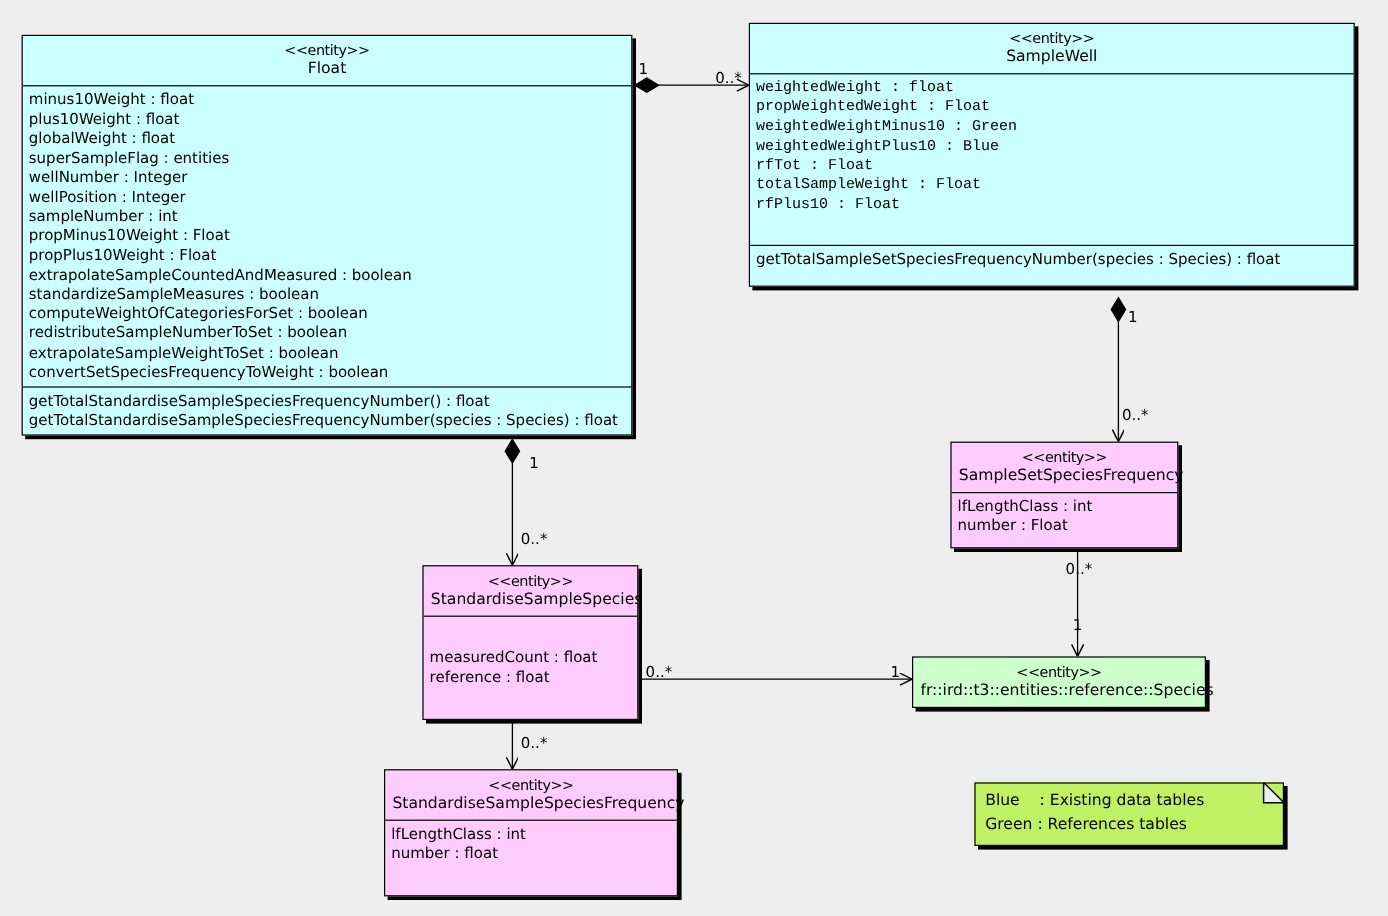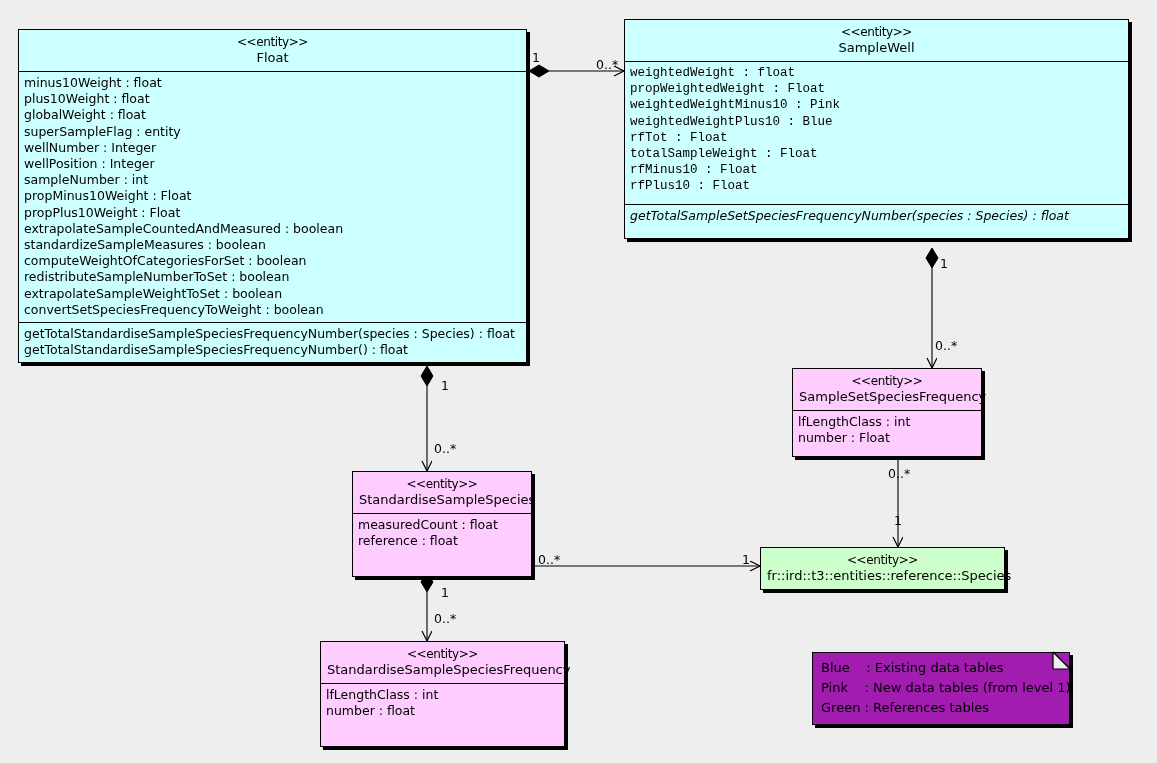--- a/index.html
+++ b/index.html
@@ -70,21 +70,21 @@
     position: absolute;
     font-size: 12.5px;
     color: #000;
     white-space: nowrap;
   }
 
   
   .uml-note {
     position: absolute;
     box-sizing: border-box;
-    background: #a21caf;
+    background: #bef264;
     border: 1px solid #000;
     box-shadow: 3px 3px 0 0 #000;
     font-size: 13px;
     line-height: 20px;
   }
   .uml-note .note-body {
     padding: 5px 8px 6px 8px;
   }
   .uml-note .note-row {
     white-space: pre;
@@ -162,76 +162,75 @@
 
   <div class="uml-class c-blue" style="left:18px; top:29px; width:509px;">
     <div class="hdr">
       <div class="stereo">&lt;&lt;entity&gt;&gt;</div>
       <div class="cname">Float</div>
     </div>
     <div class="compartment">
       <div class="row">minus10Weight : float</div>
       <div class="row">plus10Weight : float</div>
       <div class="row">globalWeight : float</div>
-      <div class="row">superSampleFlag : entity</div>
+      <div class="row">superSampleFlag : entities</div>
       <div class="row">wellNumber : Integer</div>
       <div class="row">wellPosition : Integer</div>
       <div class="row">sampleNumber : int</div>
       <div class="row">propMinus10Weight : Float</div>
       <div class="row">propPlus10Weight : Float</div>
       <div class="row">extrapolateSampleCountedAndMeasured : boolean</div>
       <div class="row">standardizeSampleMeasures : boolean</div>
       <div class="row">computeWeightOfCategoriesForSet : boolean</div>
       <div class="row">redistributeSampleNumberToSet : boolean</div>
       <div class="row">extrapolateSampleWeightToSet : boolean</div>
       <div class="row">convertSetSpeciesFrequencyToWeight : boolean</div>
     </div>
     <div class="compartment">
+      <div class="row">getTotalStandardiseSampleSpeciesFrequencyNumber() : float</div>
       <div class="row">getTotalStandardiseSampleSpeciesFrequencyNumber(species : Species) : float</div>
-      <div class="row">getTotalStandardiseSampleSpeciesFrequencyNumber() : float</div>
     </div>
   </div>
 
   <div class="uml-class c-blue" style="left:624px; top:19px; width:505px;">
     <div class="hdr">
       <div class="stereo">&lt;&lt;entity&gt;&gt;</div>
       <div class="cname">SampleWell</div>
     </div>
     <div class="compartment" style="min-height:135px;font-family:Liberation Mono, monospace;">
       <div class="row">weightedWeight : float</div>
       <div class="row">propWeightedWeight : Float</div>
-      <div class="row">weightedWeightMinus10 : Pink</div>
+      <div class="row">weightedWeightMinus10 : Green</div>
       <div class="row">weightedWeightPlus10 : Blue</div>
       <div class="row">rfTot : Float</div>
       <div class="row">totalSampleWeight : Float</div>
-      <div class="row">rfMinus10 : Float</div>
       <div class="row">rfPlus10 : Float</div>
     </div>
-    <div class="compartment" style="min-height:26px;font-style:italic;">
+    <div class="compartment" style="min-height:26px;">
       <div class="row">getTotalSampleSetSpeciesFrequencyNumber(species : Species) : float</div>
     </div>
   </div>
 
   <div class="uml-class c-pink" style="left:792px; top:368px; width:190px;">
     <div class="hdr">
       <div class="stereo">&lt;&lt;entity&gt;&gt;</div>
       <div class="cname">SampleSetSpeciesFrequency</div>
     </div>
     <div class="compartment" style="min-height:38px;">
       <div class="row">lfLengthClass : int</div>
       <div class="row">number : Float</div>
     </div>
   </div>
 
   <div class="uml-class c-pink" style="left:352px; top:471px; width:180px;">
     <div class="hdr">
       <div class="stereo">&lt;&lt;entity&gt;&gt;</div>
       <div class="cname">StandardiseSampleSpecies</div>
     </div>
-    <div class="compartment" style="min-height:55px;">
+    <div class="compartment" style="min-height:55px;margin-top:23px;">
       <div class="row">measuredCount : float</div>
       <div class="row">reference : float</div>
     </div>
   </div>
 
   <div class="uml-class c-pink" style="left:320px; top:641px; width:245px;">
     <div class="hdr">
       <div class="stereo">&lt;&lt;entity&gt;&gt;</div>
       <div class="cname">StandardiseSampleSpeciesFrequency</div>
     </div>
@@ -244,21 +243,20 @@
   <div class="uml-class c-green" style="left:760px; top:547px; width:245px;">
     <div class="hdr" style="border-bottom:none;">
       <div class="stereo">&lt;&lt;entity&gt;&gt;</div>
       <div class="cname">fr::ird::t3::entities::reference::Species</div>
     </div>
   </div>
 
   <div class="uml-note" style="left:812px; top:652px; width:258px;">
     <div class="note-body">
       <div class="note-row">Blue    : Existing data tables</div>
-      <div class="note-row">Pink    : New data tables (from level 1)</div>
       <div class="note-row">Green : References tables</div>
     </div>
     <svg class="note-fold-line" viewBox="0 0 18 18">
       <polygon points="0,0 18,18 0,18" fill="#eeeeee" stroke="none" transform="translate(0,0)"></polygon>
       <path d="M0,0 L18,18 M18,18 L0,18 L0,0" fill="#eeeeee" stroke="#000" stroke-width="1.3" transform="translate(0,0)"></path>
     </svg>
   </div>
 
 </div>
 

